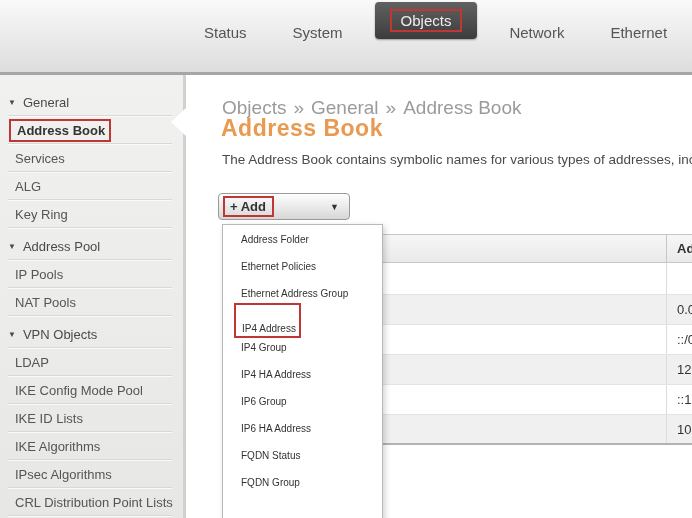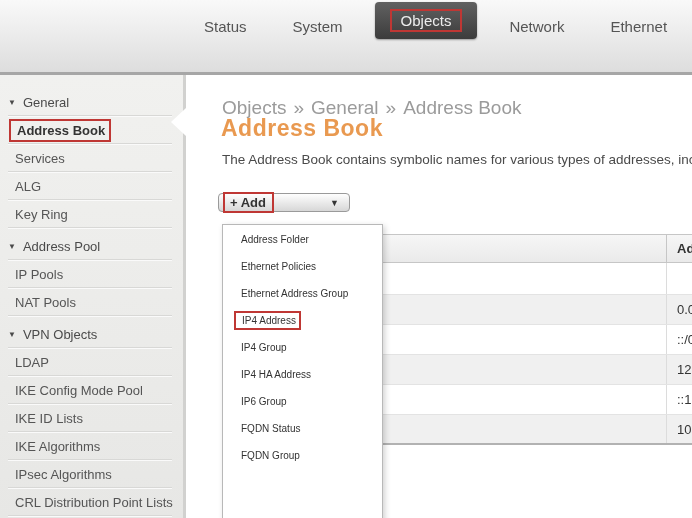--- a/index.html
+++ b/index.html
@@ -10,21 +10,21 @@
   }
 
   
   .topnav {
     position: absolute; left: 0; top: 0; width: 692px; height: 75px;
     background: linear-gradient(#f9f9f9, #dddddd);
     border-bottom: 3px solid #a6a6a6;
     display: flex; align-items: flex-start; padding-left: 190px;
   }
   .nav-item {
-    margin-top: 12px; margin-right: 18px; padding: 6px 14px;
+    margin-top: 18px; margin-right: 18px; padding: 6px 14px;
     font-size: 15px; color: #555; cursor: pointer; white-space: nowrap;
   }
   .nav-item.active {
     margin-top: 2px; padding: 10px 24px;
     background: linear-gradient(#616161, #3c3c3c);
     color: #ededed; border-radius: 4px;
     box-shadow: 0 1px 2px rgba(0,0,0,0.35);
   }
   .red-box { border: 2px solid #bf3734; }
   .nav-item.active .red-box { padding: 1px 9px; margin: -1px -9px; }
@@ -69,21 +69,21 @@
   .page-title {
     position: absolute; left: 35px; top: 40px;
     font-size: 23px; font-weight: bold; color: #e99950; letter-spacing: 0.5px;
   }
   .page-desc {
     position: absolute; left: 36px; top: 77px;
     font-size: 13.5px; color: #4a4a4a; white-space: nowrap;
   }
 
   .add-btn {
-    position: absolute; left: 32px; top: 118px; width: 132px; height: 19px;
+    position: absolute; left: 32px; top: 118px; width: 132px; height: 27px;
     border: 1px solid #9a9a9a; border-radius: 4px;
     background: linear-gradient(#fefefe, #d7d7d7);
     display: flex; align-items: center; padding: 0 10px;
     font-size: 13px; font-weight: bold; color: #333; cursor: pointer;
   }
   .add-btn .red-box { padding: 1px 6px 1px 5px; margin-left: -6px; }
   .add-btn .caret { margin-left: auto; font-size: 9px; color: #333; }
 
   
   .obj-table { position: absolute; left: 36px; top: 159px; width: 482px; z-index: 1; }
@@ -111,21 +111,21 @@
   
   .dropdown {
     position: absolute; left: 36px; top: 149px; width: 161px; height: 420px;
     background: #fff; border: 1px solid #b8b8b8; z-index: 10;
     box-shadow: 2px 2px 6px rgba(0,0,0,0.18); padding-top: 1px;
   }
   .menu-item {
     height: 27px; display: flex; align-items: center; padding-left: 18px;
     font-size: 10px; color: #333; cursor: pointer; white-space: nowrap;
   }
-  .menu-item .red-box { padding: 2px 3px 2px 6px; margin-left: -7px; }
+  .menu-item .red-box { padding: 18px 3px 2px 6px; margin-left: -7px; }
 </style>
 </head>
 <body>
 
 <div class="topnav">
   <div class="nav-item">Status</div>
   <div class="nav-item">System</div>
   <div class="nav-item active">
     <span class="red-box">
       <span>Objects</span>
@@ -213,17 +213,18 @@
     <div class="menu-item">Ethernet Policies</div>
     <div class="menu-item">Ethernet Address Group</div>
     <div class="menu-item">
       <span class="red-box">
         <span>IP4 Address</span>
       </span>
     </div>
     <div class="menu-item">IP4 Group</div>
     <div class="menu-item">IP4 HA Address</div>
     <div class="menu-item">IP6 Group</div>
+    <div class="menu-item">IP6 HA Address</div>
     <div class="menu-item">FQDN Status</div>
     <div class="menu-item">FQDN Group</div>
   </div>
 
 </div>
 
 </body></html>

